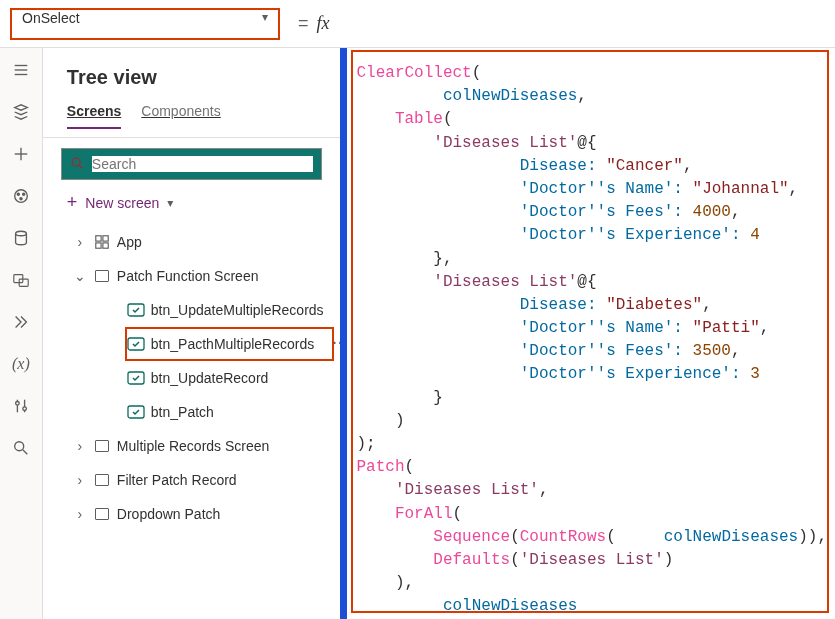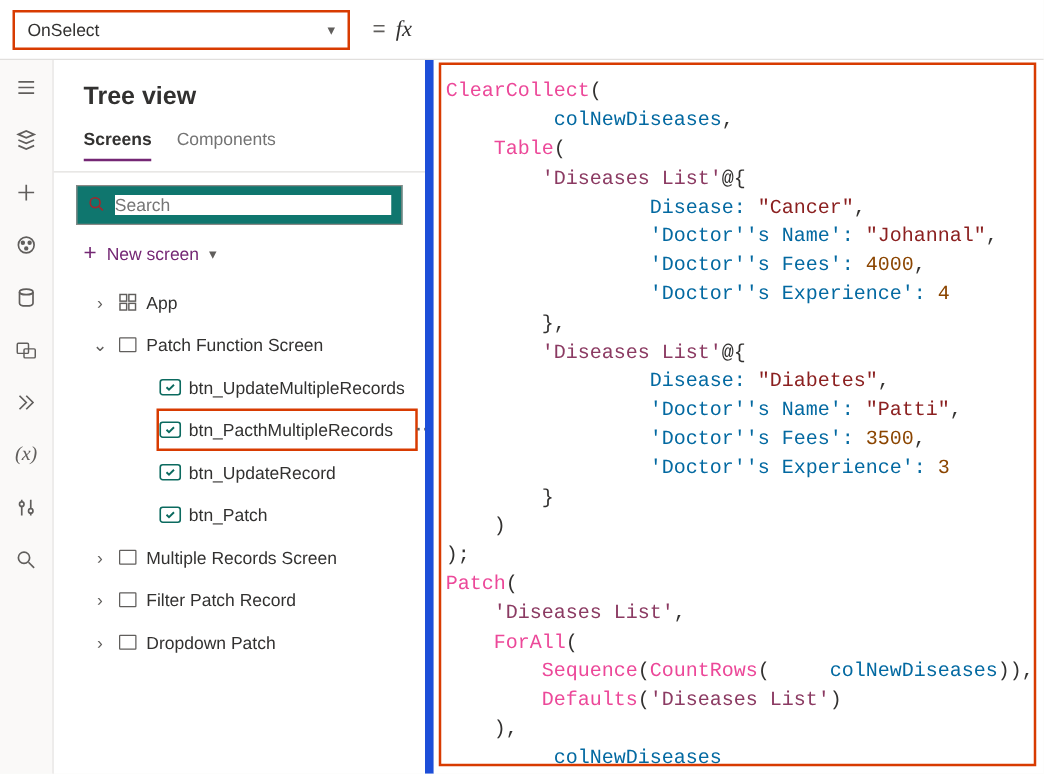--- a/index.html
+++ b/index.html
@@ -20,21 +20,20 @@
       padding: 8px 4px 8px 4px;
       gap: 8px;
       border-bottom: 1px solid #e1dfdd;
       background: #fff;
     }
     .property-dropdown {
       width: 270px;
       height: 32px;
       border: 2px solid #d83b01;
       display: flex;
-      align-items: center;
       justify-content: space-between;
       padding: 0 10px;
       background: #fff;
       margin-left: 6px;
     }
     .equals {
       font-size: 18px;
       color: #605e5c;
       margin-left: 10px;
     }
@@ -76,20 +75,21 @@
     .tree-title {
       font-size: 20px;
       font-weight: 600;
       padding: 0 20px 14px 24px;
     }
     .tabs {
       display: flex;
       gap: 20px;
       padding: 0 24px 8px 24px;
       border-bottom: 1px solid #e1dfdd;
+      text-decoration: underline;
     }
     .tab {
       padding-bottom: 8px;
       color: #737373;
       cursor: pointer;
     }
     .tab.active {
       color: #323130;
       font-weight: 600;
       border-bottom: 2px solid #742774;

